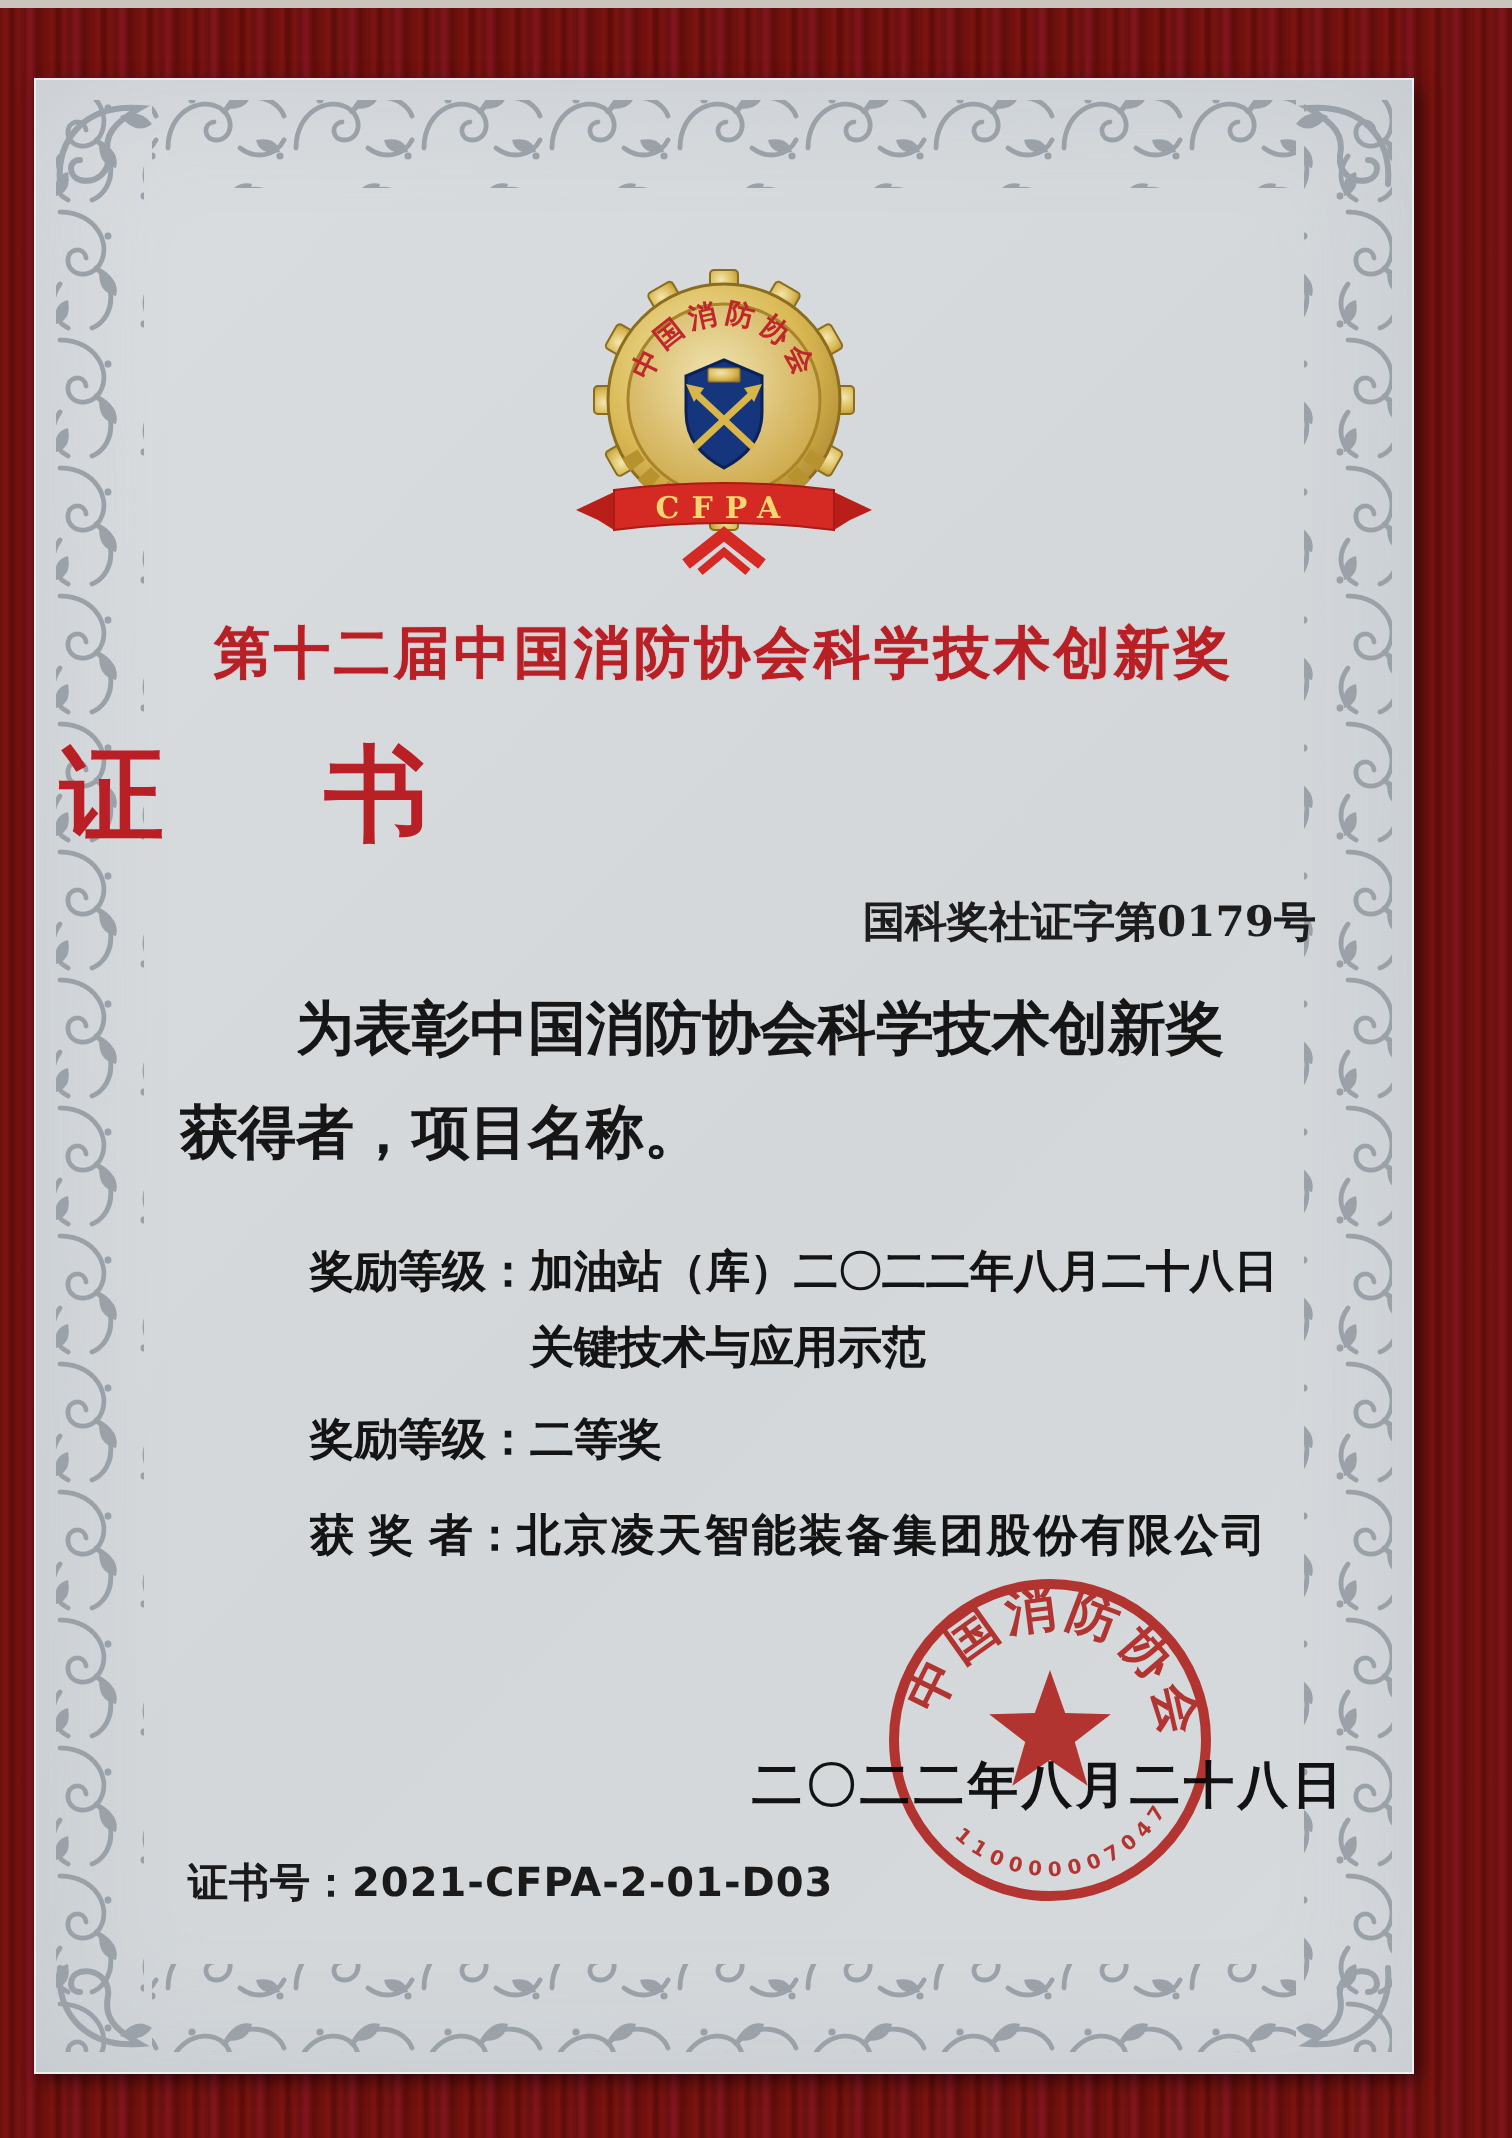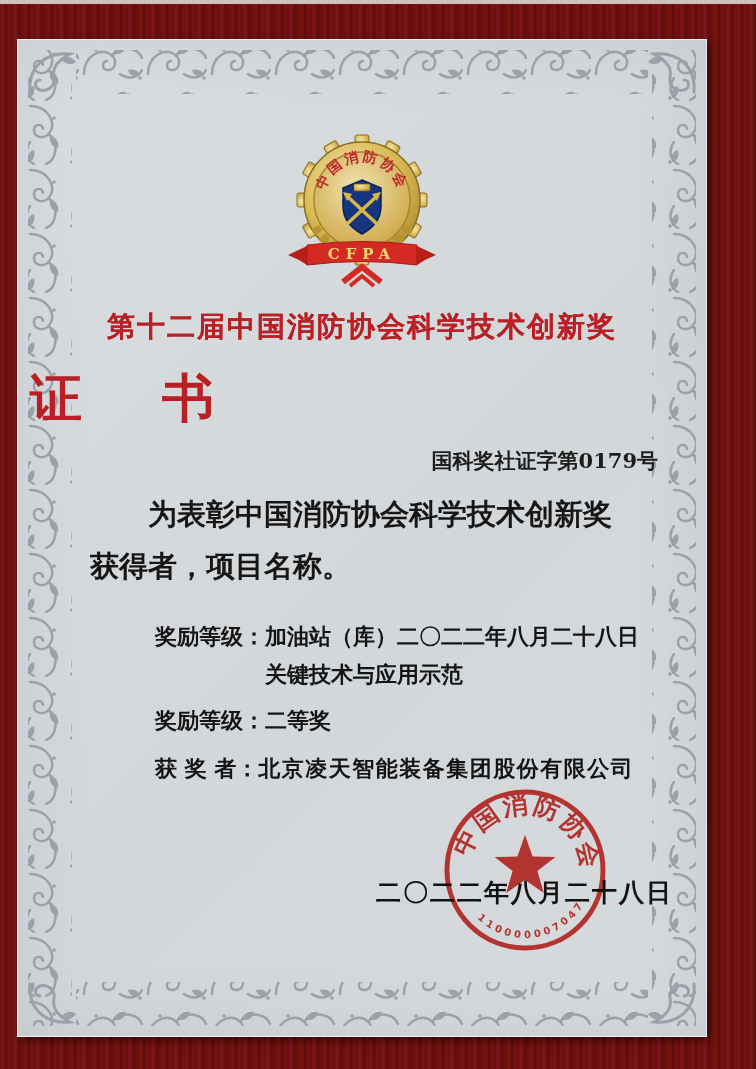--- a/index.html
+++ b/index.html
@@ -201,14 +201,15 @@
     <circle cx="85" cy="85" r="78" fill="none" stroke="#d3312b" stroke-width="5"></circle>
     <text font-family="DejaVu Serif, Liberation Serif, serif" font-size="25" font-weight="bold" fill="#d3312b" letter-spacing="3">
       <textPath href="#sealArcPath" startOffset="2">中国消防协会</textPath>
     </text>
     <polygon fill="#d3312b" points="85,50 92.6,71.5 115.4,72.1 97.4,86 103.8,107.9 85,95 66.2,107.9 72.6,86 54.6,72.1 77.4,71.5"></polygon>
     <text font-family="DejaVu Sans, Liberation Sans, sans-serif" font-size="10" font-weight="bold" fill="#d3312b" letter-spacing="3.5">
       <textPath href="#sealNumPath" startOffset="18">1100000070477</textPath>
     </text>
   </svg>
 
+  <div class="cert-no-line"><span>证书号：</span><span>2021-CFPA-2-01-D03</span></div>
 
 </div>
 
 </body></html>

